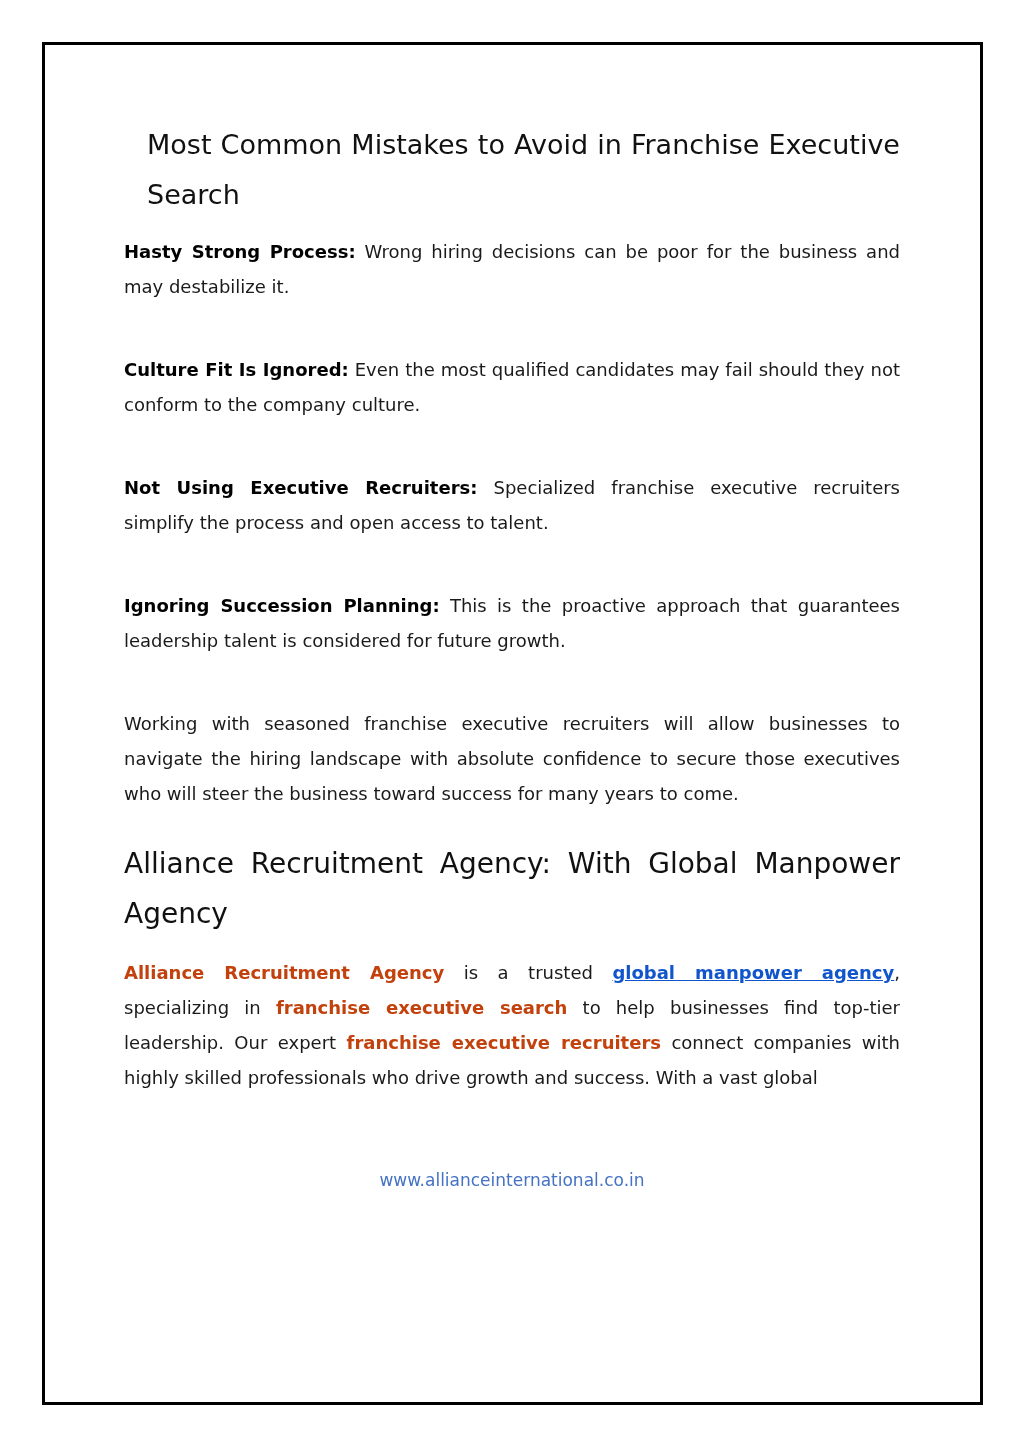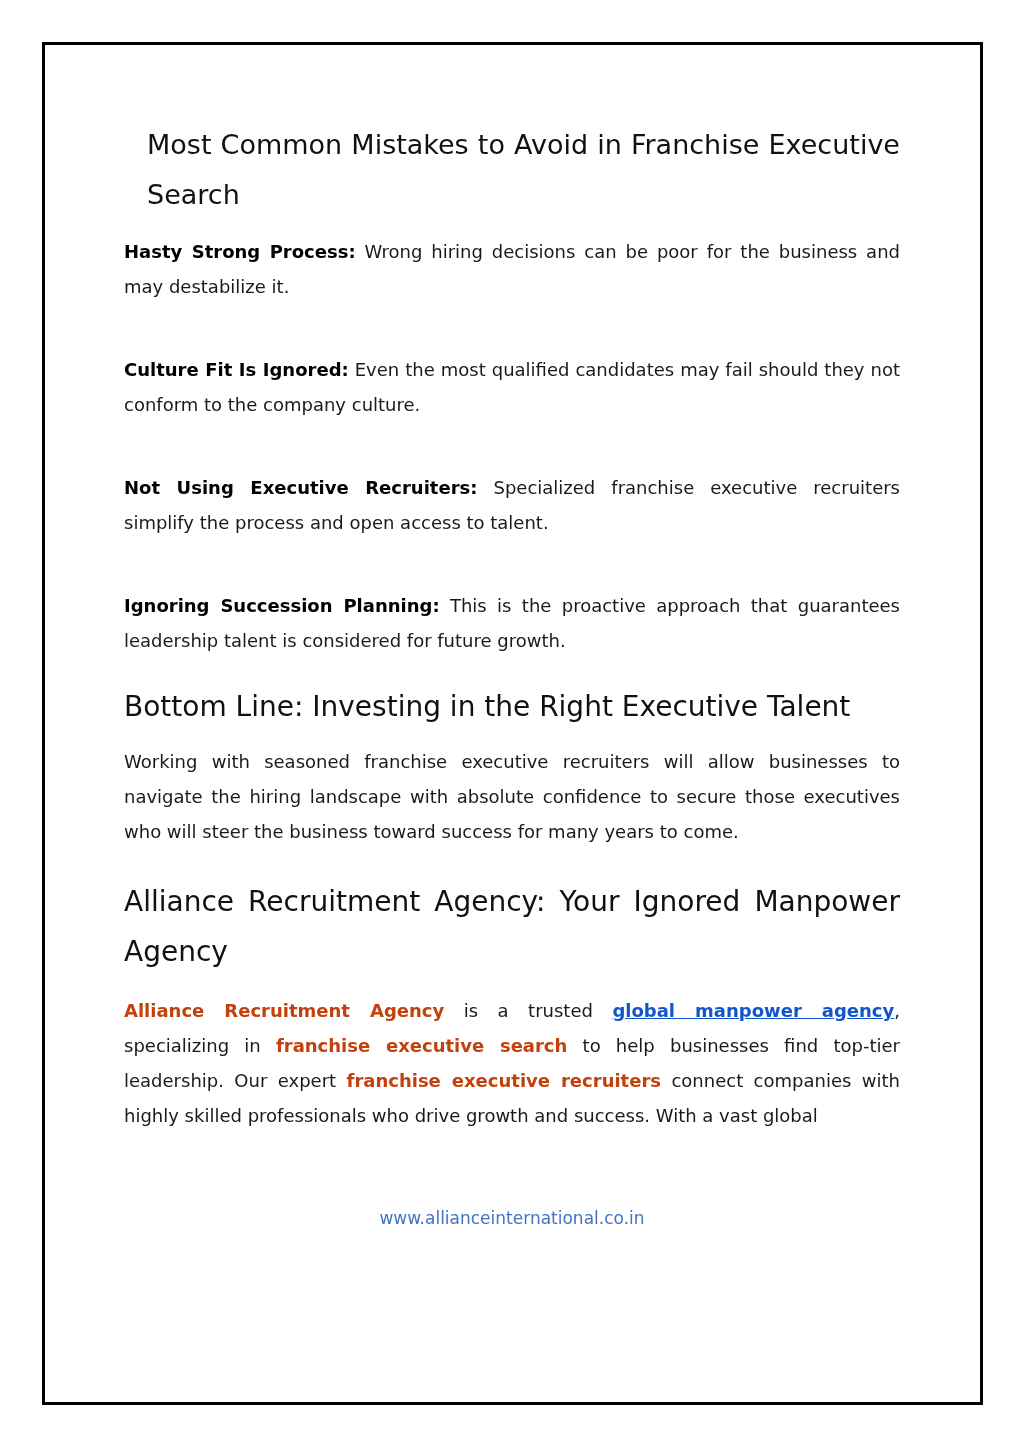--- a/index.html
+++ b/index.html
@@ -88,26 +88,25 @@
   <h1 class="doc-title">Most Common Mistakes to Avoid in Franchise Executive Search</h1>
 
   <p class="body-para"><span class="lead">Hasty Strong Process:</span><span> Wrong hiring decisions can be poor for the business and may destabilize it.</span></p>
 
   <p class="body-para"><span class="lead">Culture Fit Is Ignored:</span><span> Even the most qualified candidates may fail should they not conform to the company culture.</span></p>
 
   <p class="body-para"><span class="lead">Not Using Executive Recruiters:</span><span> Specialized franchise executive recruiters simplify the process and open access to talent.</span></p>
 
   <p class="body-para"><span class="lead">Ignoring Succession Planning:</span><span> This is the proactive approach that guarantees leadership talent is considered for future growth.</span></p>
 
-  <h2 class="section-heading">Bottom Line: Investing in the Right Executive Talent</h2>
 
 
   <p class="body-para">Working with seasoned franchise executive recruiters will allow businesses to navigate the hiring landscape with absolute confidence to secure those executives who will steer the business toward success for many years to come.</p>
 
-  <h2 class="section-heading justified">Alliance Recruitment Agency: Your Ignored Manpower Agency</h2>
+  <h2 class="section-heading justified">Alliance Recruitment Agency: With Global Manpower Agency</h2>
 
   <p class="body-para last-para"><span class="bold-run">Alliance Recruitment Agency</span><span> is a trusted </span><a class="inline-link">global manpower agency</a><span>, specializing in </span><span class="bold-run">franchise executive search</span><span> to help businesses find top-tier leadership. Our expert </span><span class="bold-run">franchise executive recruiters</span><span> connect companies with highly skilled professionals who drive growth and success. With a vast global</span></p>
 
   <div class="footer">
     <a>www.allianceinternational.co.in</a>
   </div>
 
 </div>
 
 </body></html>

